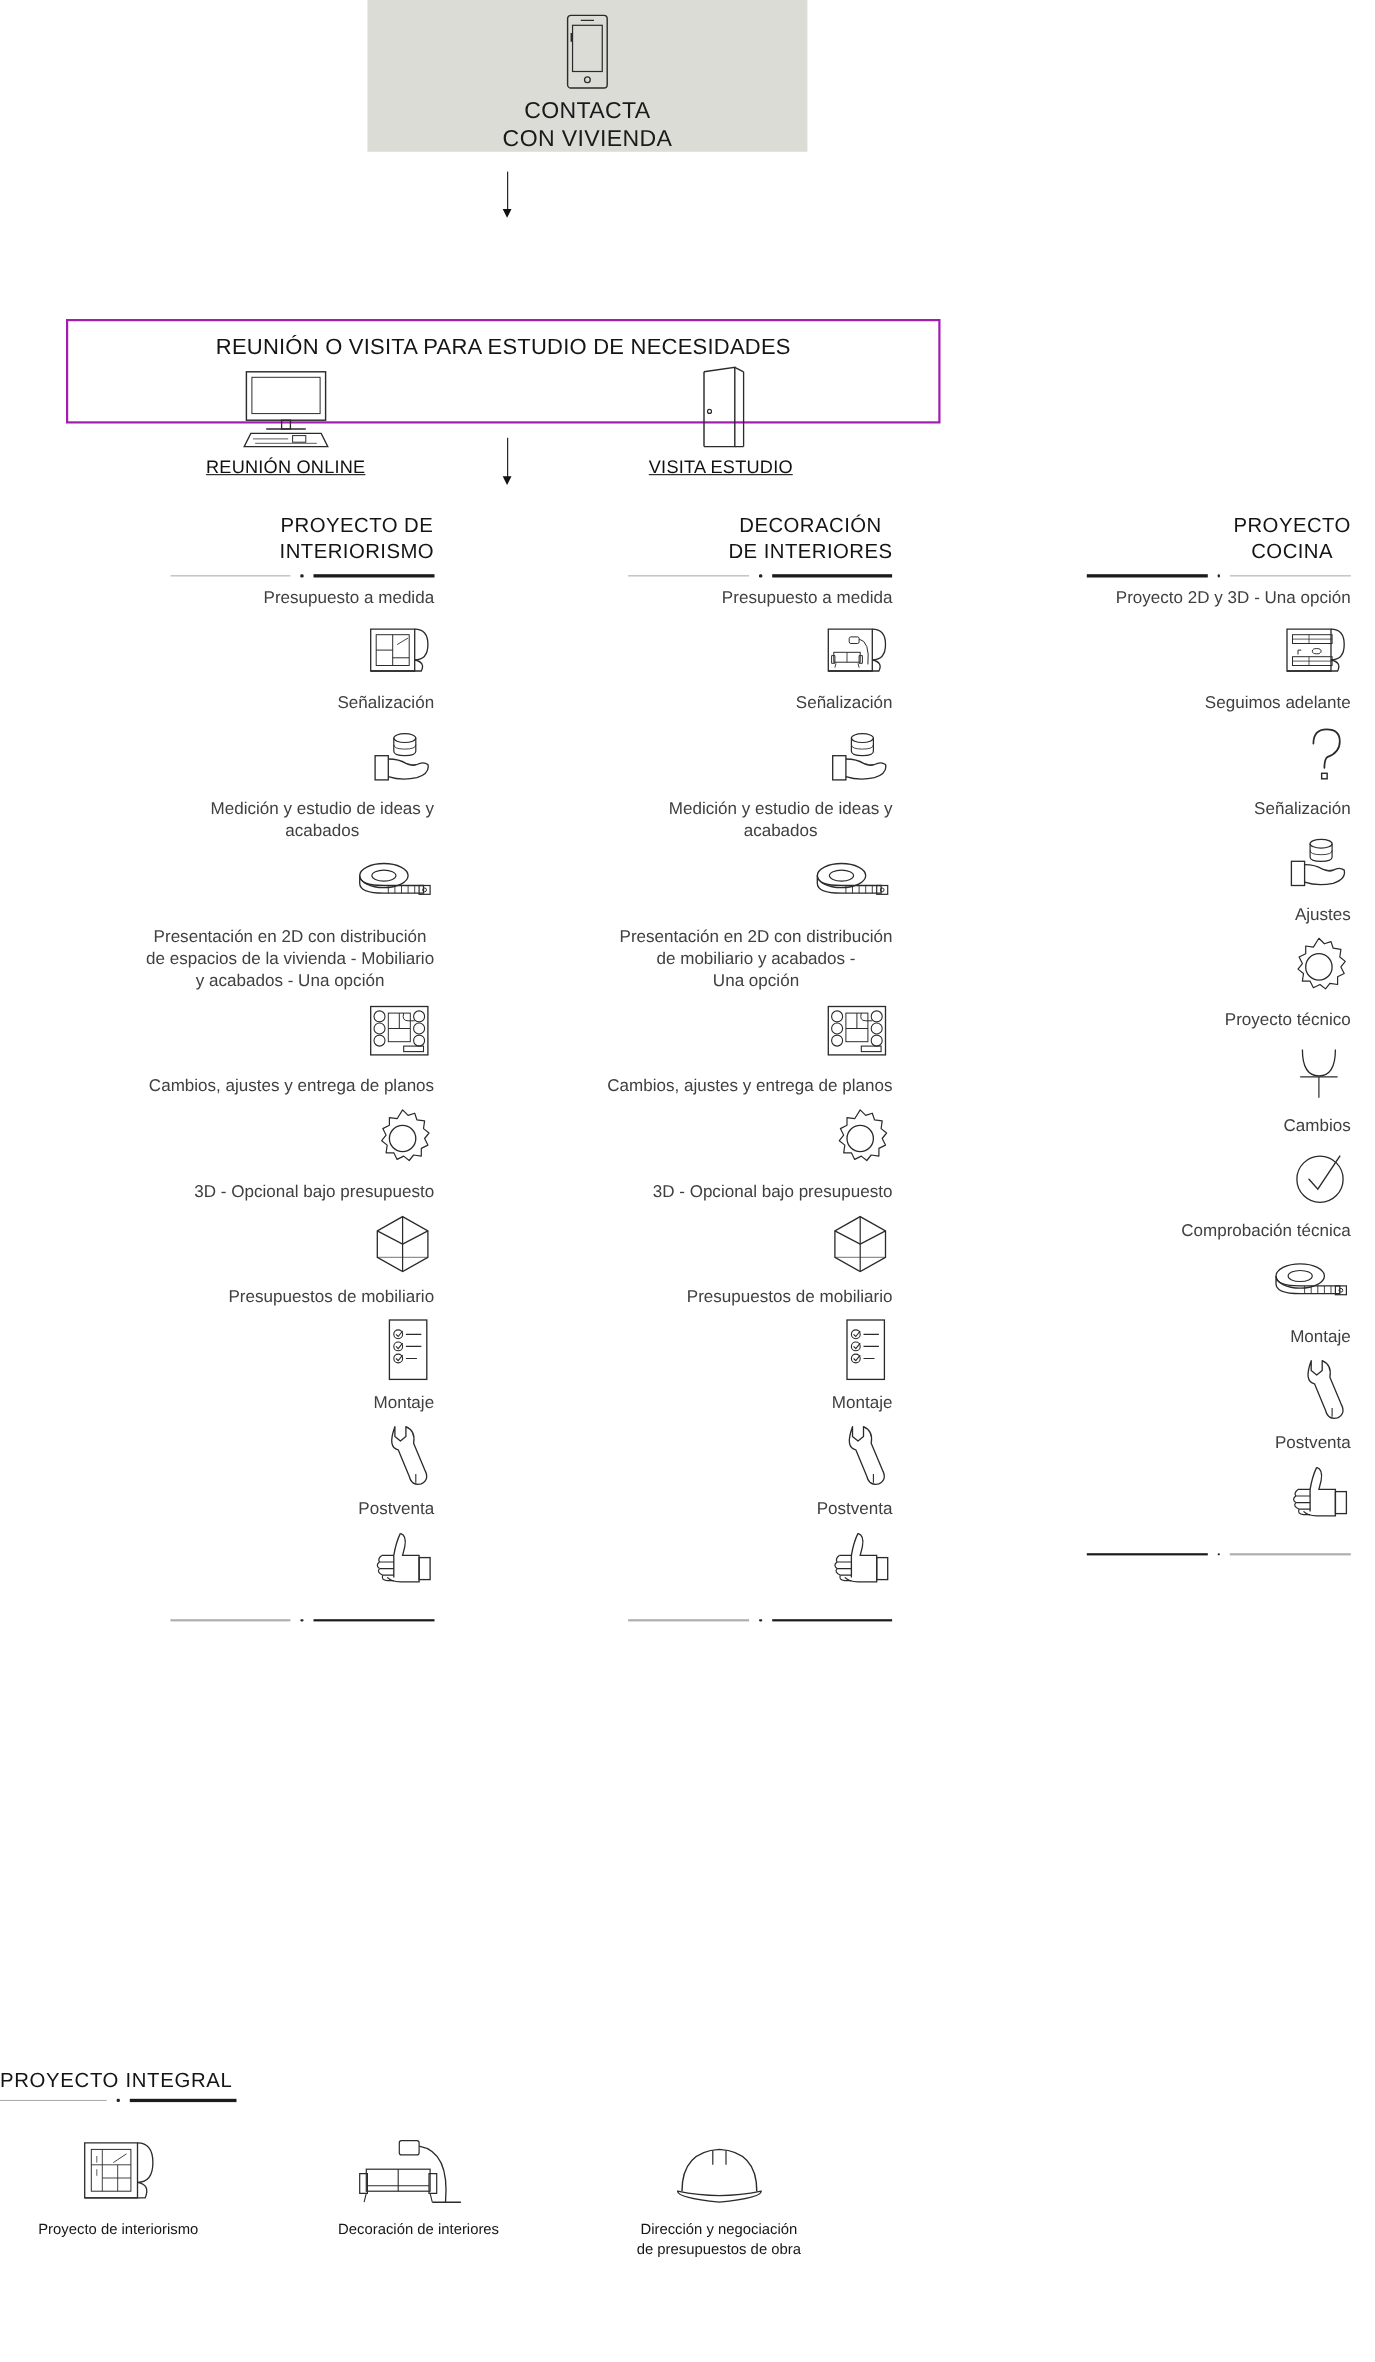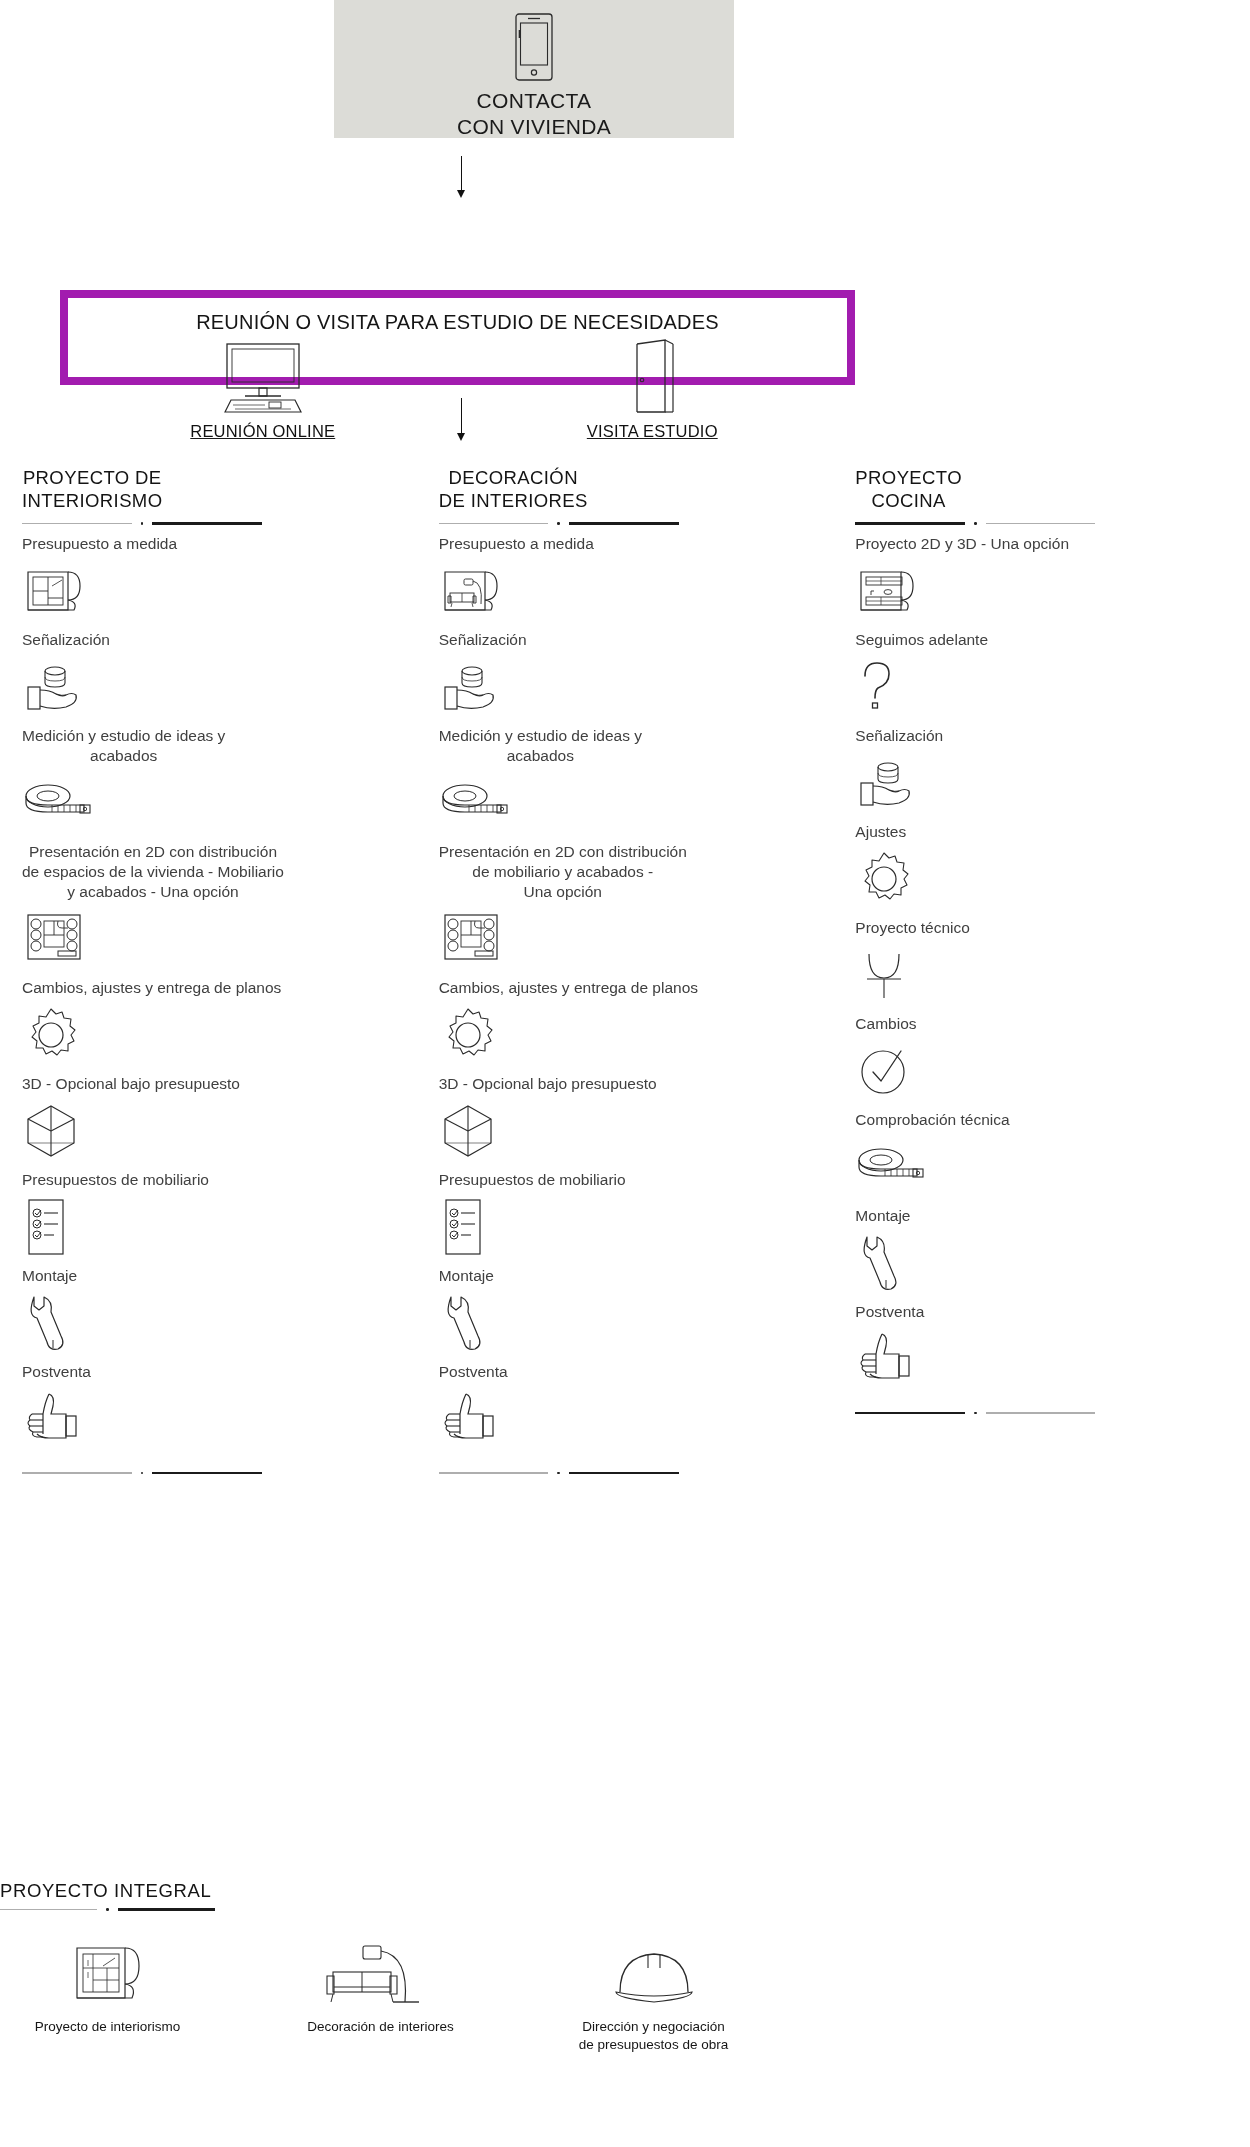--- a/index.html
+++ b/index.html
@@ -62,21 +62,21 @@
   #arrow-2 { left: 451px; top: 398px; }
   #arrow-2 .shaft { height: 36px; }
 
   
   .meeting-box {
     position: absolute;
     left: 60px;
     top: 290px;
     width: 795px;
     height: 95px;
-    border: 8px solid #a21caf;
+    border: 2px solid #a21caf;
     background: #fff;
   }
   .meeting-title {
     text-align: center;
     font-size: 20px;
     letter-spacing: 0.2px;
     padding-top: 13px;
     color: #151515;
   }
   .meeting-cols {
@@ -103,21 +103,21 @@
     position: absolute;
     left: 0;
     top: 466px;
     width: 1250px;
     display: flex;
   }
   .col {
     flex: 1;
     display: flex;
     flex-direction: column;
-    align-items: flex-start;
+    align-items: flex-end;
     padding: 0 22px;
   }
   .col-title {
     font-size: 18.5px;
     line-height: 23px;
     text-align: center;
     letter-spacing: 0.4px;
     color: #141414;
     white-space: pre-line;
   }

